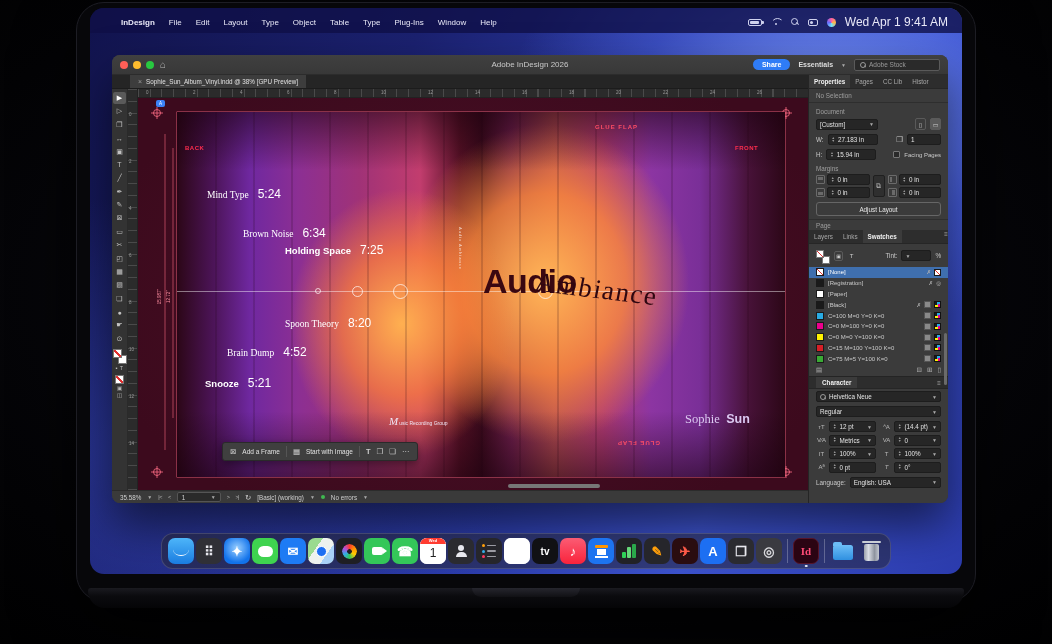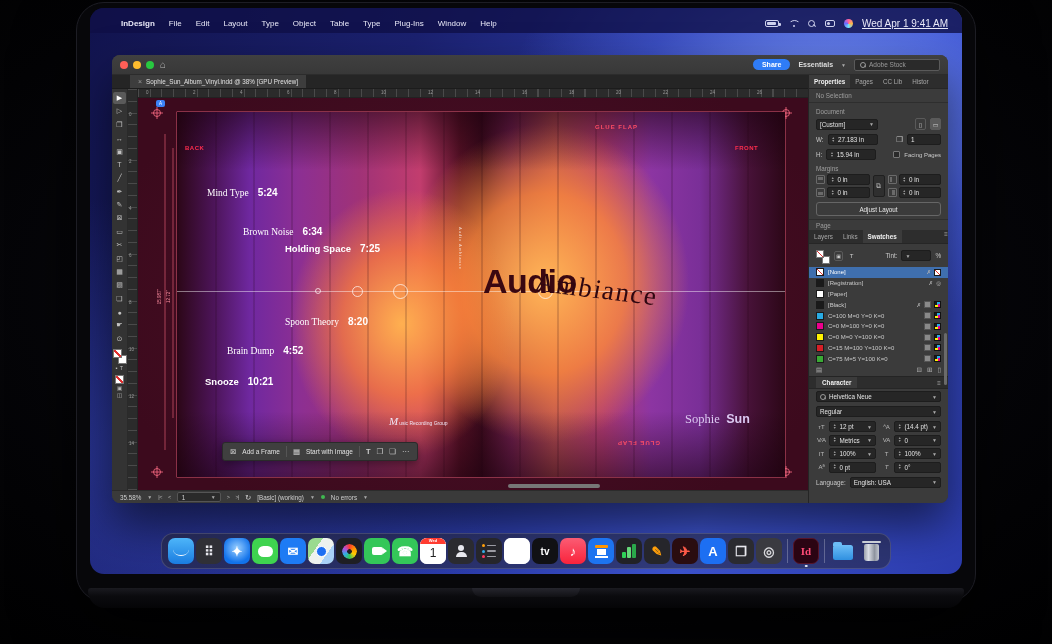--- a/index.html
+++ b/index.html
@@ -34,21 +34,21 @@
   .wifi{width:11px;height:8px;position:relative;overflow:hidden;}
   .wifi:before{content:"";position:absolute;left:0;top:0;width:11px;height:11px;border-radius:50%;
     border:1.5px solid #cfd2ee;clip-path:polygon(50% 50%,0 0,100% 0);}
   .wifi:after{content:"";position:absolute;left:4.5px;top:5px;width:2px;height:2px;background:#cfd2ee;border-radius:50%;}
   .mag{width:8px;height:8px;position:relative;}
   .mag:before{content:"";position:absolute;left:0;top:0;width:5px;height:5px;border:1.2px solid #cfd2ee;border-radius:50%;}
   .mag:after{content:"";position:absolute;left:5.4px;top:5.4px;width:3px;height:1.2px;background:#cfd2ee;transform:rotate(45deg);}
   .cc-ic{width:10px;height:7px;border-radius:2px;border:1px solid #cfd2ee;position:relative;}
   .cc-ic:before{content:"";position:absolute;left:1px;top:1px;width:3px;height:3px;border-radius:50%;background:#cfd2ee;}
   .siri{width:9px;height:9px;border-radius:50%;background:conic-gradient(#ff5fa2,#ffb64a,#6fe3ff,#6a6cff,#ff5fa2);}
-  .clock{font-size:10px;text-decoration:underline;}
+  .clock{font-size:12px;}
 
   
   .dock{position:absolute;left:50%;bottom:5px;transform:translateX(-50%);height:36px;display:flex;align-items:center;
     gap:2px;padding:0 6px;border-radius:12px;background:rgba(40,40,58,.55);border:1px solid rgba(255,255,255,.14);}
   .dock-ic{width:26px;height:26px;border-radius:7px;display:flex;align-items:center;justify-content:center;
     font-size:13px;font-weight:bold;position:relative;flex:0 0 auto;}
   .dock-sep{width:1px;height:24px;background:rgba(255,255,255,.25);margin:0 3px;flex:0 0 auto;}
   .run-dot{position:absolute;left:50%;bottom:-4px;width:2.5px;height:2.5px;border-radius:50%;background:#dfe3ef;transform:translateX(-50%);}
   .sh-face{width:16px;height:13px;border:1.6px solid #fff;border-top:none;border-left:none;border-right:none;border-radius:50%;margin-top:-4px;}
   .sh-bubble{width:15px;height:11px;background:#fff;border-radius:6px;}
@@ -135,21 +135,21 @@
       radial-gradient(150px 180px at 37% 58%,#ffb050 0%,rgba(255,130,60,.72) 40%,rgba(200,60,80,0) 75%),
       radial-gradient(185px 205px at 60.5% 47%,#ffb558 0%,rgba(255,140,60,.78) 44%,rgba(200,60,80,0) 78%),
       linear-gradient(90deg,#2c0717 0%,#4c1458 6%,#6f28a0 12%,#8c2f93 20%,#a03277 30%,#c23d6e 40%,#571126 46.5%,#3a0a1c 50%,#6d1f4c 55%,#b24b52 62%,#b03a72 70%,#8c35a2 78%,#7a2f98 86%,#471238 94%,#2c0717 100%);}
   .mid-guide{position:absolute;left:0;top:179px;width:100%;height:1px;background:rgba(255,255,255,.45);}
   .ring{position:absolute;border:1px solid rgba(255,255,255,.7);border-radius:50%;}
   .aw-label{position:absolute;color:#ff2d4e;font-size:6px;font-weight:bold;letter-spacing:.5px;}
   .glue{position:absolute;color:#ff4d66;font-size:6px;font-weight:bold;letter-spacing:1px;}
   .track{position:absolute;color:#fff;font-size:9.5px;display:flex;gap:9px;align-items:baseline;white-space:nowrap;}
   .tname.serif{font-family:"Liberation Serif",serif;}
   .tname.sans{font-weight:bold;}
-  .ttime{font-weight:bold;font-size:10px;text-align:center;}
+  .ttime{font-weight:normal;font-size:12px;text-align:center;}
   .big-audio{position:absolute;left:306px;top:150px;font-size:34px;font-weight:bold;color:#3a0811;letter-spacing:-.5px;}
   .big-amb{position:absolute;left:358px;top:162px;font-size:27px;color:#2e0710;font-family:"Liberation Serif",serif;
     transform:rotate(7deg) skewX(-4deg);letter-spacing:1.5px;}
   .artist{position:absolute;left:508px;top:300px;font-size:12.5px;color:#dcc9f2;white-space:nowrap;}
   .artist .a1{font-family:"Liberation Serif",serif;}
   .artist .a2{font-weight:bold;margin-left:3px;}
   .rec-logo{position:absolute;left:212px;top:303px;color:#efe6f6;font-size:5px;white-space:nowrap;display:flex;align-items:baseline;}
   .rec-logo .scriptM{font-family:"Liberation Serif",serif;font-style:italic;font-size:11px;margin-right:1px;}
   .spine-txt{position:absolute;left:286px;top:115px;color:rgba(255,255,255,.75);font-size:4px;letter-spacing:1px;
     transform:rotate(90deg);transform-origin:left top;white-space:nowrap;}
@@ -248,20 +248,21 @@
         </span>
       </div>
     </div>
 
     <div class="win">
       <div class="titlebar">
         <span class="tl" style="background:#ff5f57"></span>
         <span class="tl" style="background:#febc2e"></span>
         <span class="tl" style="background:#28c840;margin-right:0"></span>
         <span class="home-ic">⌂</span>
+        <span class="win-title">Adobe InDesign 2026</span>
         <span class="tb-right">
           <span class="share">Share</span>
           <span class="wksp">Essentials</span>
           <span class="chev">▼</span>
           <span class="stock">
             <span class="mag2"></span>
             <span>Adobe Stock</span>
           </span>
         </span>
       </div>
@@ -421,21 +422,21 @@
           <div class="track" style="left:108px;top:204px">
             <span class="tname serif">Spoon Theory</span>
             <span class="ttime">8:20</span>
           </div>
           <div class="track" style="left:50px;top:233px">
             <span class="tname serif">Brain Dump</span>
             <span class="ttime">4:52</span>
           </div>
           <div class="track" style="left:28px;top:264px">
             <span class="tname sans">Snooze</span>
-            <span class="ttime">10:21</span>
+            <span class="ttime">5:21</span>
           </div>
 
           <span class="big-audio">Audio</span>
           <span class="big-amb">Ambiance</span>
 
           <span class="artist">
             <span class="a1">Sophie</span>
             <span class="a2">Sun</span>
           </span>
           <span class="rec-logo">

